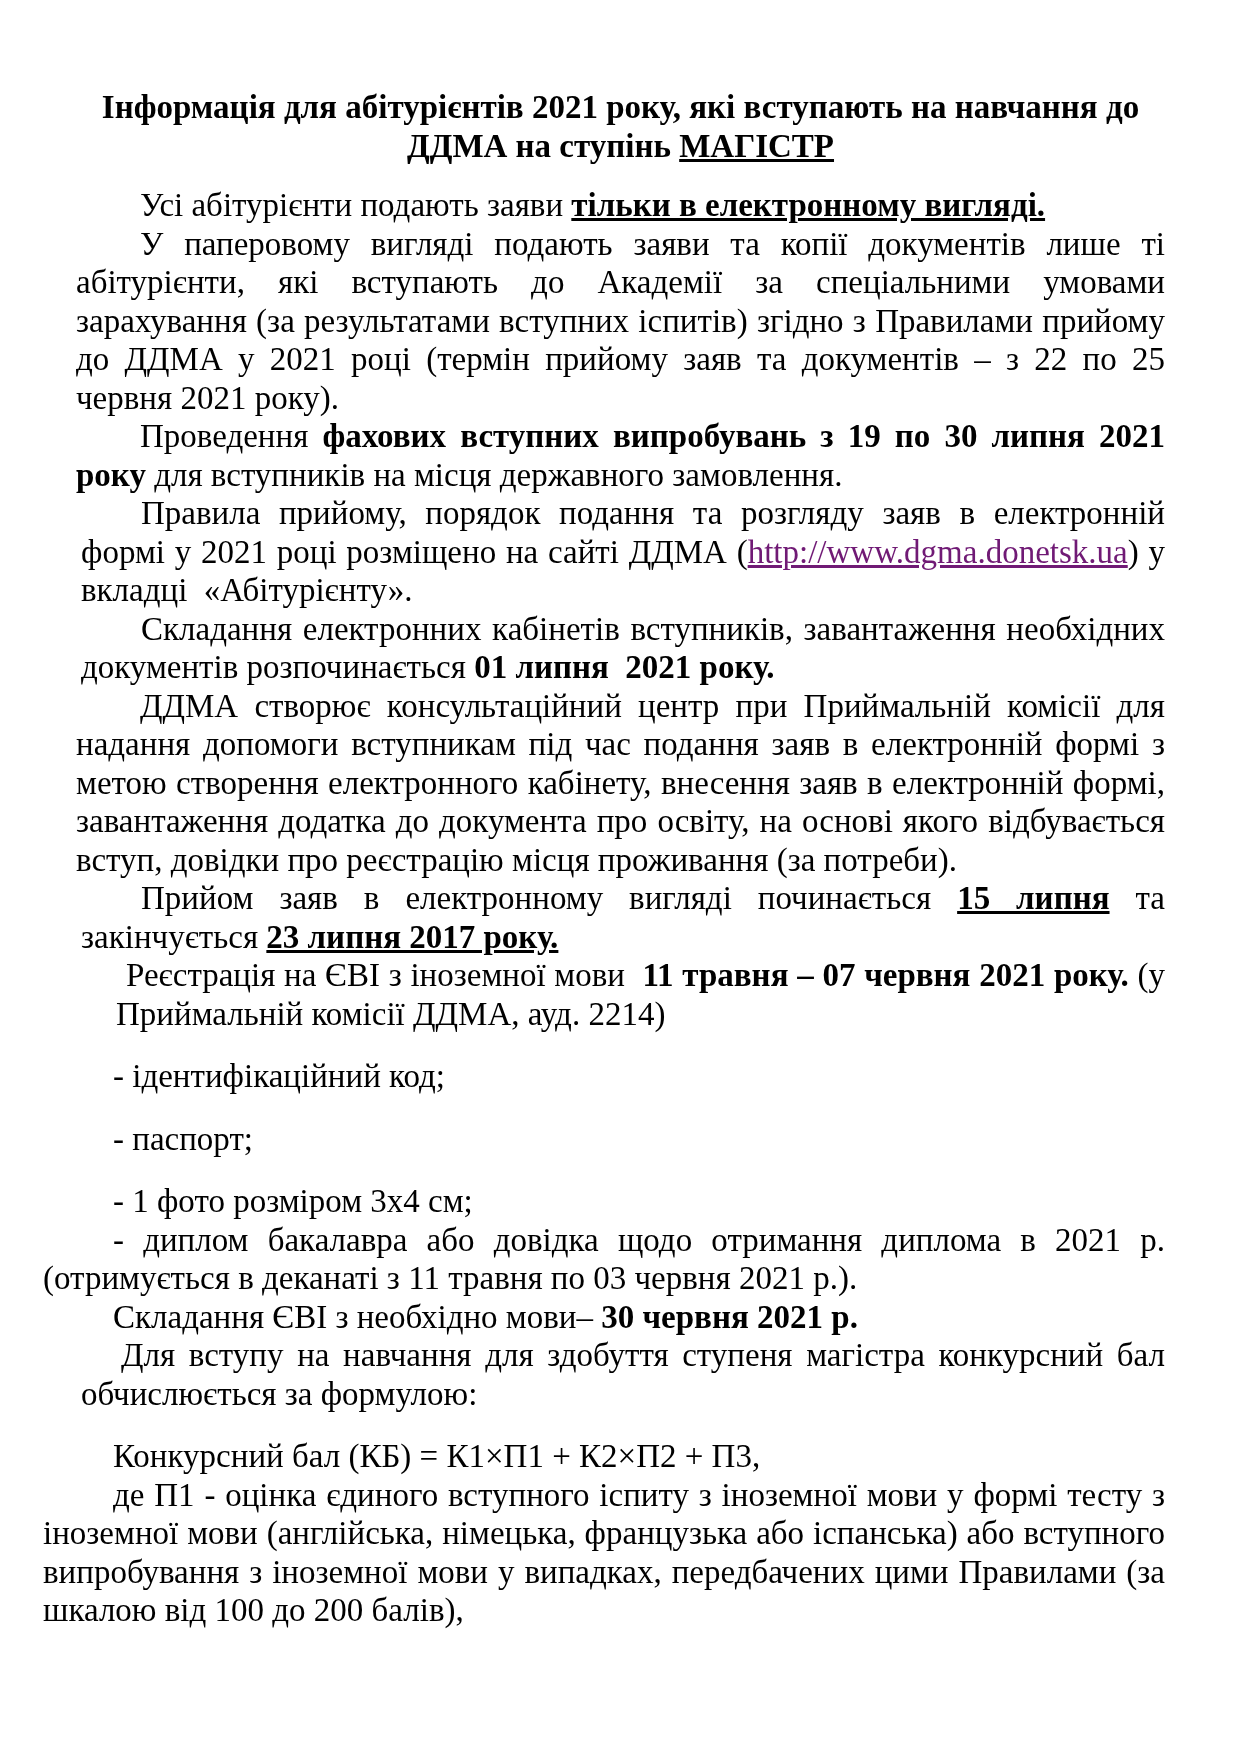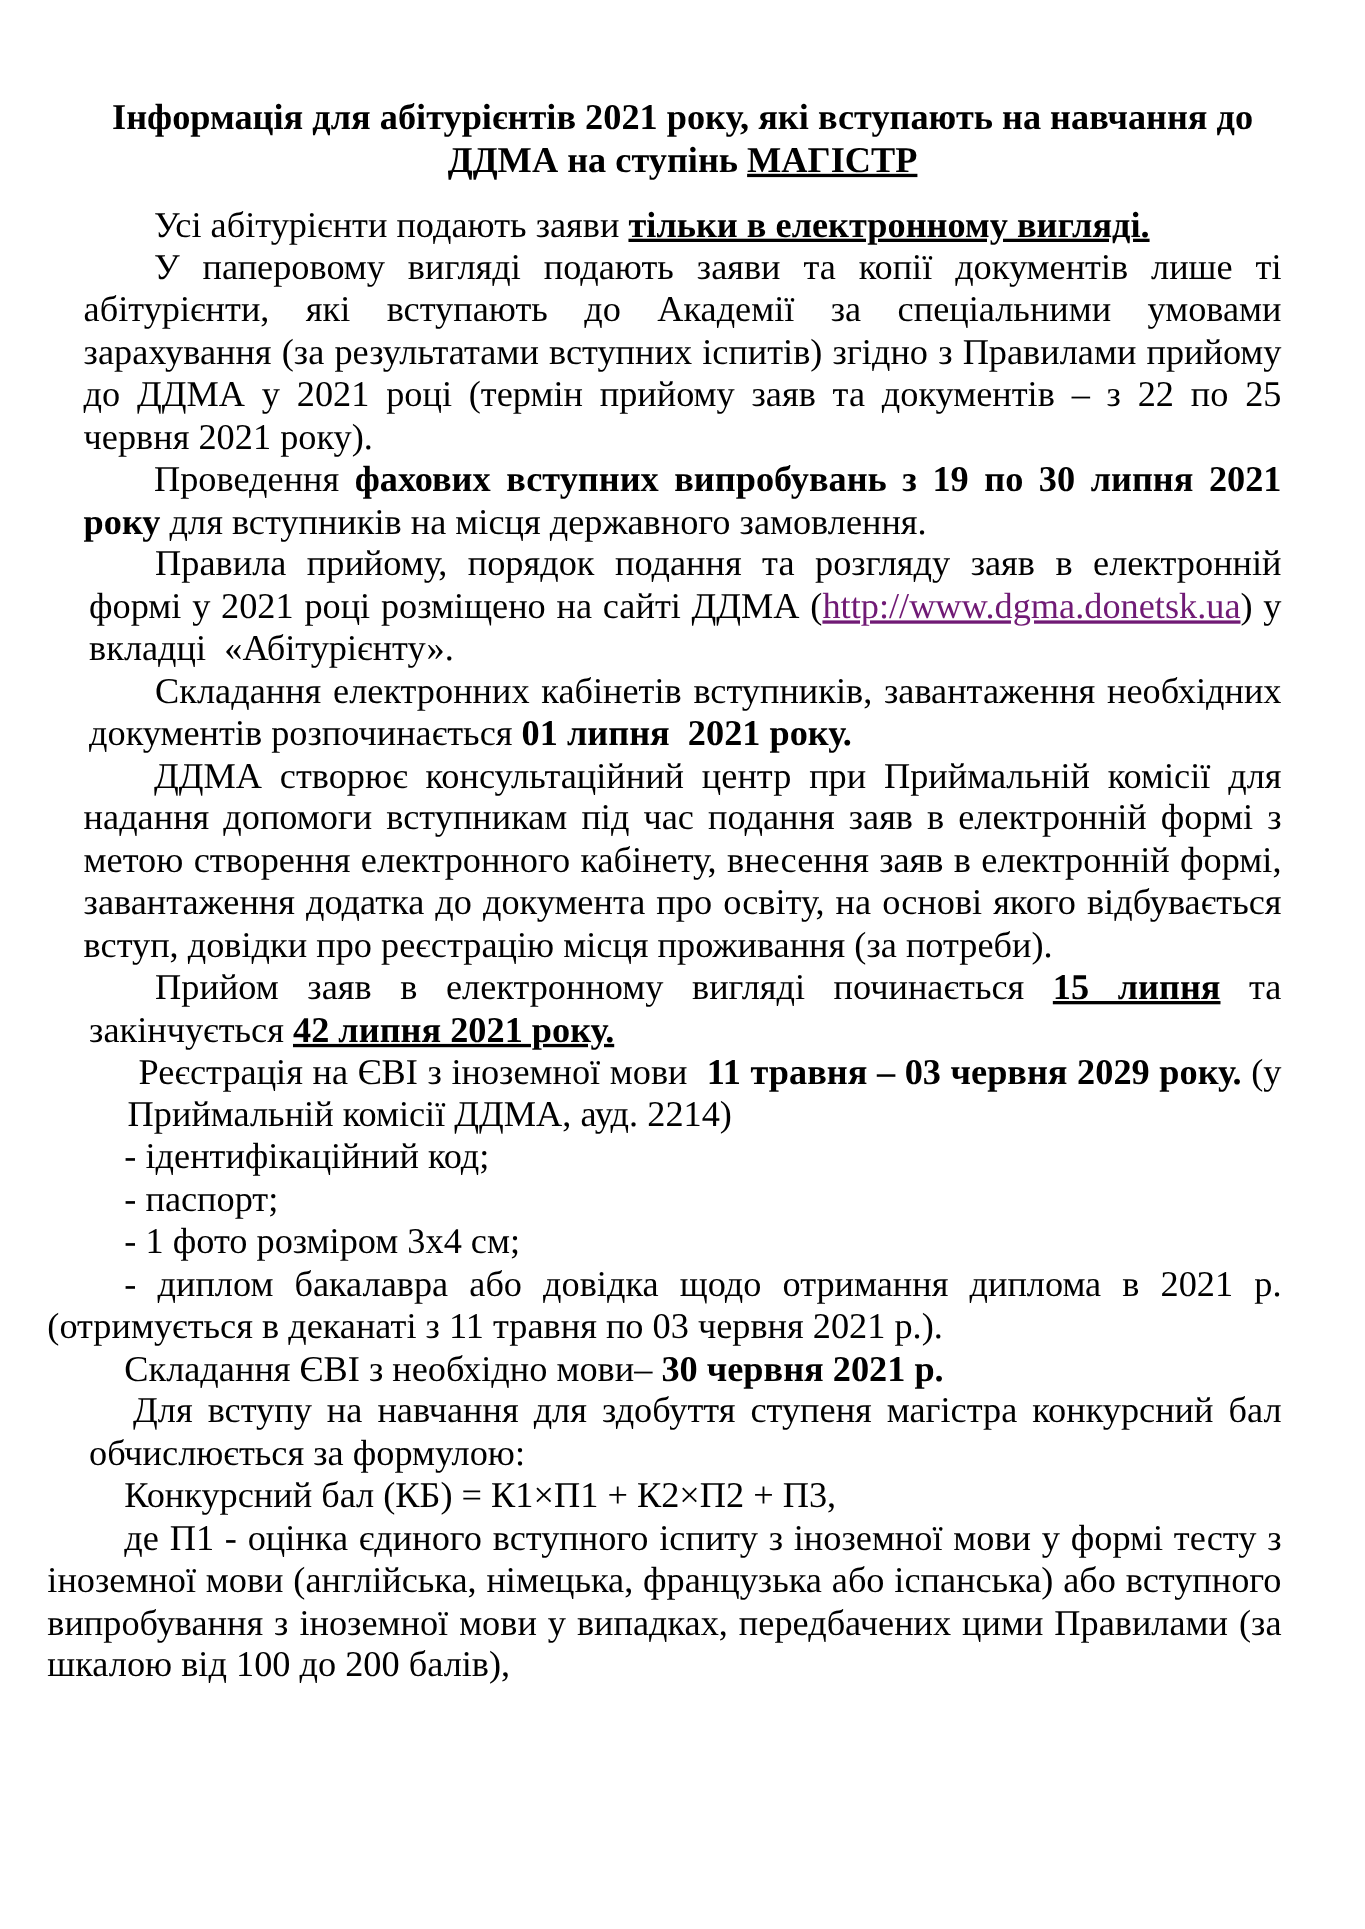--- a/index.html
+++ b/index.html
@@ -9,43 +9,43 @@
     font-family:"Liberation Serif","DejaVu Serif",serif;
     font-size:33px;line-height:38.5px;
     padding:88px 76px 0 76px;
   }
   .title{text-align:center;font-weight:bold;margin:0 0 21px 0;}
   .para{margin:0;text-align:justify;}
   .std{text-indent:64px;}
   .sm{margin-left:5px;text-indent:60px;}
   .evi{margin-left:40px;text-indent:10px;}
   .hang{margin-left:-33px;text-indent:70px;}
-  .dash{margin-left:37px;text-indent:0;}
+  .dash{margin-left:37px;text-indent:0;margin-top:24px;}
   .mid{margin-left:5px;text-indent:40px;}
   .b{font-weight:bold;}
   .u{text-decoration:underline;text-align:right;}
   a.link{color:#701a75;text-decoration:underline;cursor:pointer;}
 </style>
 </head>
 <body>
 
 <div class="page">
   <p class="title">
     <span>Інформація для абітурієнтів 2021 року, які вступають на навчання до</span><br>
     <span><span>ДДМА на ступінь </span><span class="u">МАГІСТР</span></span>
   </p>
   <div>
       <p class="para std"><span>Усі абітурієнти подають заяви </span><span class="b u">тільки в електронному вигляді.</span></p>
       <p class="para std"><span>У паперовому вигляді подають заяви та копії документів лише ті абітурієнти, які вступають до Академії за спеціальними умовами зарахування (за результатами вступних іспитів) згідно з Правилами прийому до ДДМА у 2021 році (термін прийому заяв та документів – з 22 по 25 червня 2021 року).</span></p>
       <p class="para std"><span>Проведення </span><span class="b">фахових вступних випробувань з 19 по 30 липня 2021 року</span><span> для вступників на місця державного замовлення.</span></p>
       <p class="para sm"><span>Правила прийому, порядок подання та розгляду заяв в електронній формі у 2021 році розміщено на сайті ДДМА (</span><a class="link" href="#">http://www.dgma.donetsk.ua</a><span>) у вкладці &nbsp;«Абітурієнту».</span></p>
       <p class="para sm"><span>Складання електронних кабінетів вступників, завантаження необхідних документів розпочинається </span><span class="b">01 липня &nbsp;2021 року.</span></p>
       <p class="para std"><span>ДДМА створює консультаційний центр при Приймальній комісії для надання допомоги вступникам під час подання заяв в електронній формі з метою створення електронного кабінету, внесення заяв в електронній формі, завантаження додатка до документа про освіту, на основі якого відбувається вступ, довідки про реєстрацію місця проживання (за потреби).</span></p>
-      <p class="para sm"><span>Прийом заяв в електронному вигляді починається </span><span class="b u">15 липня</span><span> та закінчується </span><span class="b u">42 липня 2021 року.</span></p>
-      <p class="para evi"><span>Реєстрація на ЄВІ з іноземної мови &nbsp;</span><span class="b">11 травня – 03 червня 2029 року.</span><span> (у Приймальній комісії ДДМА, ауд. 2214)</span></p>
+      <p class="para sm"><span>Прийом заяв в електронному вигляді починається </span><span class="b u">15 липня</span><span> та закінчується </span><span class="b u">23 липня 2017 року.</span></p>
+      <p class="para evi"><span>Реєстрація на ЄВІ з іноземної мови &nbsp;</span><span class="b">11 травня – 07 червня 2021 року.</span><span> (у Приймальній комісії ДДМА, ауд. 2214)</span></p>
       <p class="para dash"><span>- ідентифікаційний код;</span></p>
       <p class="para dash"><span>- паспорт;</span></p>
       <p class="para dash"><span>- 1 фото розміром 3х4 см;</span></p>
       <p class="para hang"><span>- диплом бакалавра або довідка щодо отримання диплома в 2021 р. (отримується в деканаті з 11 травня по 03 червня 2021 р.).</span></p>
       <p class="para hang"><span>Складання ЄВІ з необхідно мови– </span><span class="b">30 червня 2021 р.</span></p>
       <p class="para mid"><span>Для вступу на навчання для здобуття ступеня магістра конкурсний бал обчислюється за формулою:</span></p>
       <p class="para dash"><span>Конкурсний бал (КБ) = К1×П1 + К2×П2 + П3,</span></p>
       <p class="para hang"><span>де П1 - оцінка єдиного вступного іспиту з іноземної мови у формі тесту з іноземної мови (англійська, німецька, французька або іспанська) або вступного випробування з іноземної мови у випадках, передбачених цими Правилами (за шкалою від 100 до 200 балів),</span></p>
     </div>
 </div>

